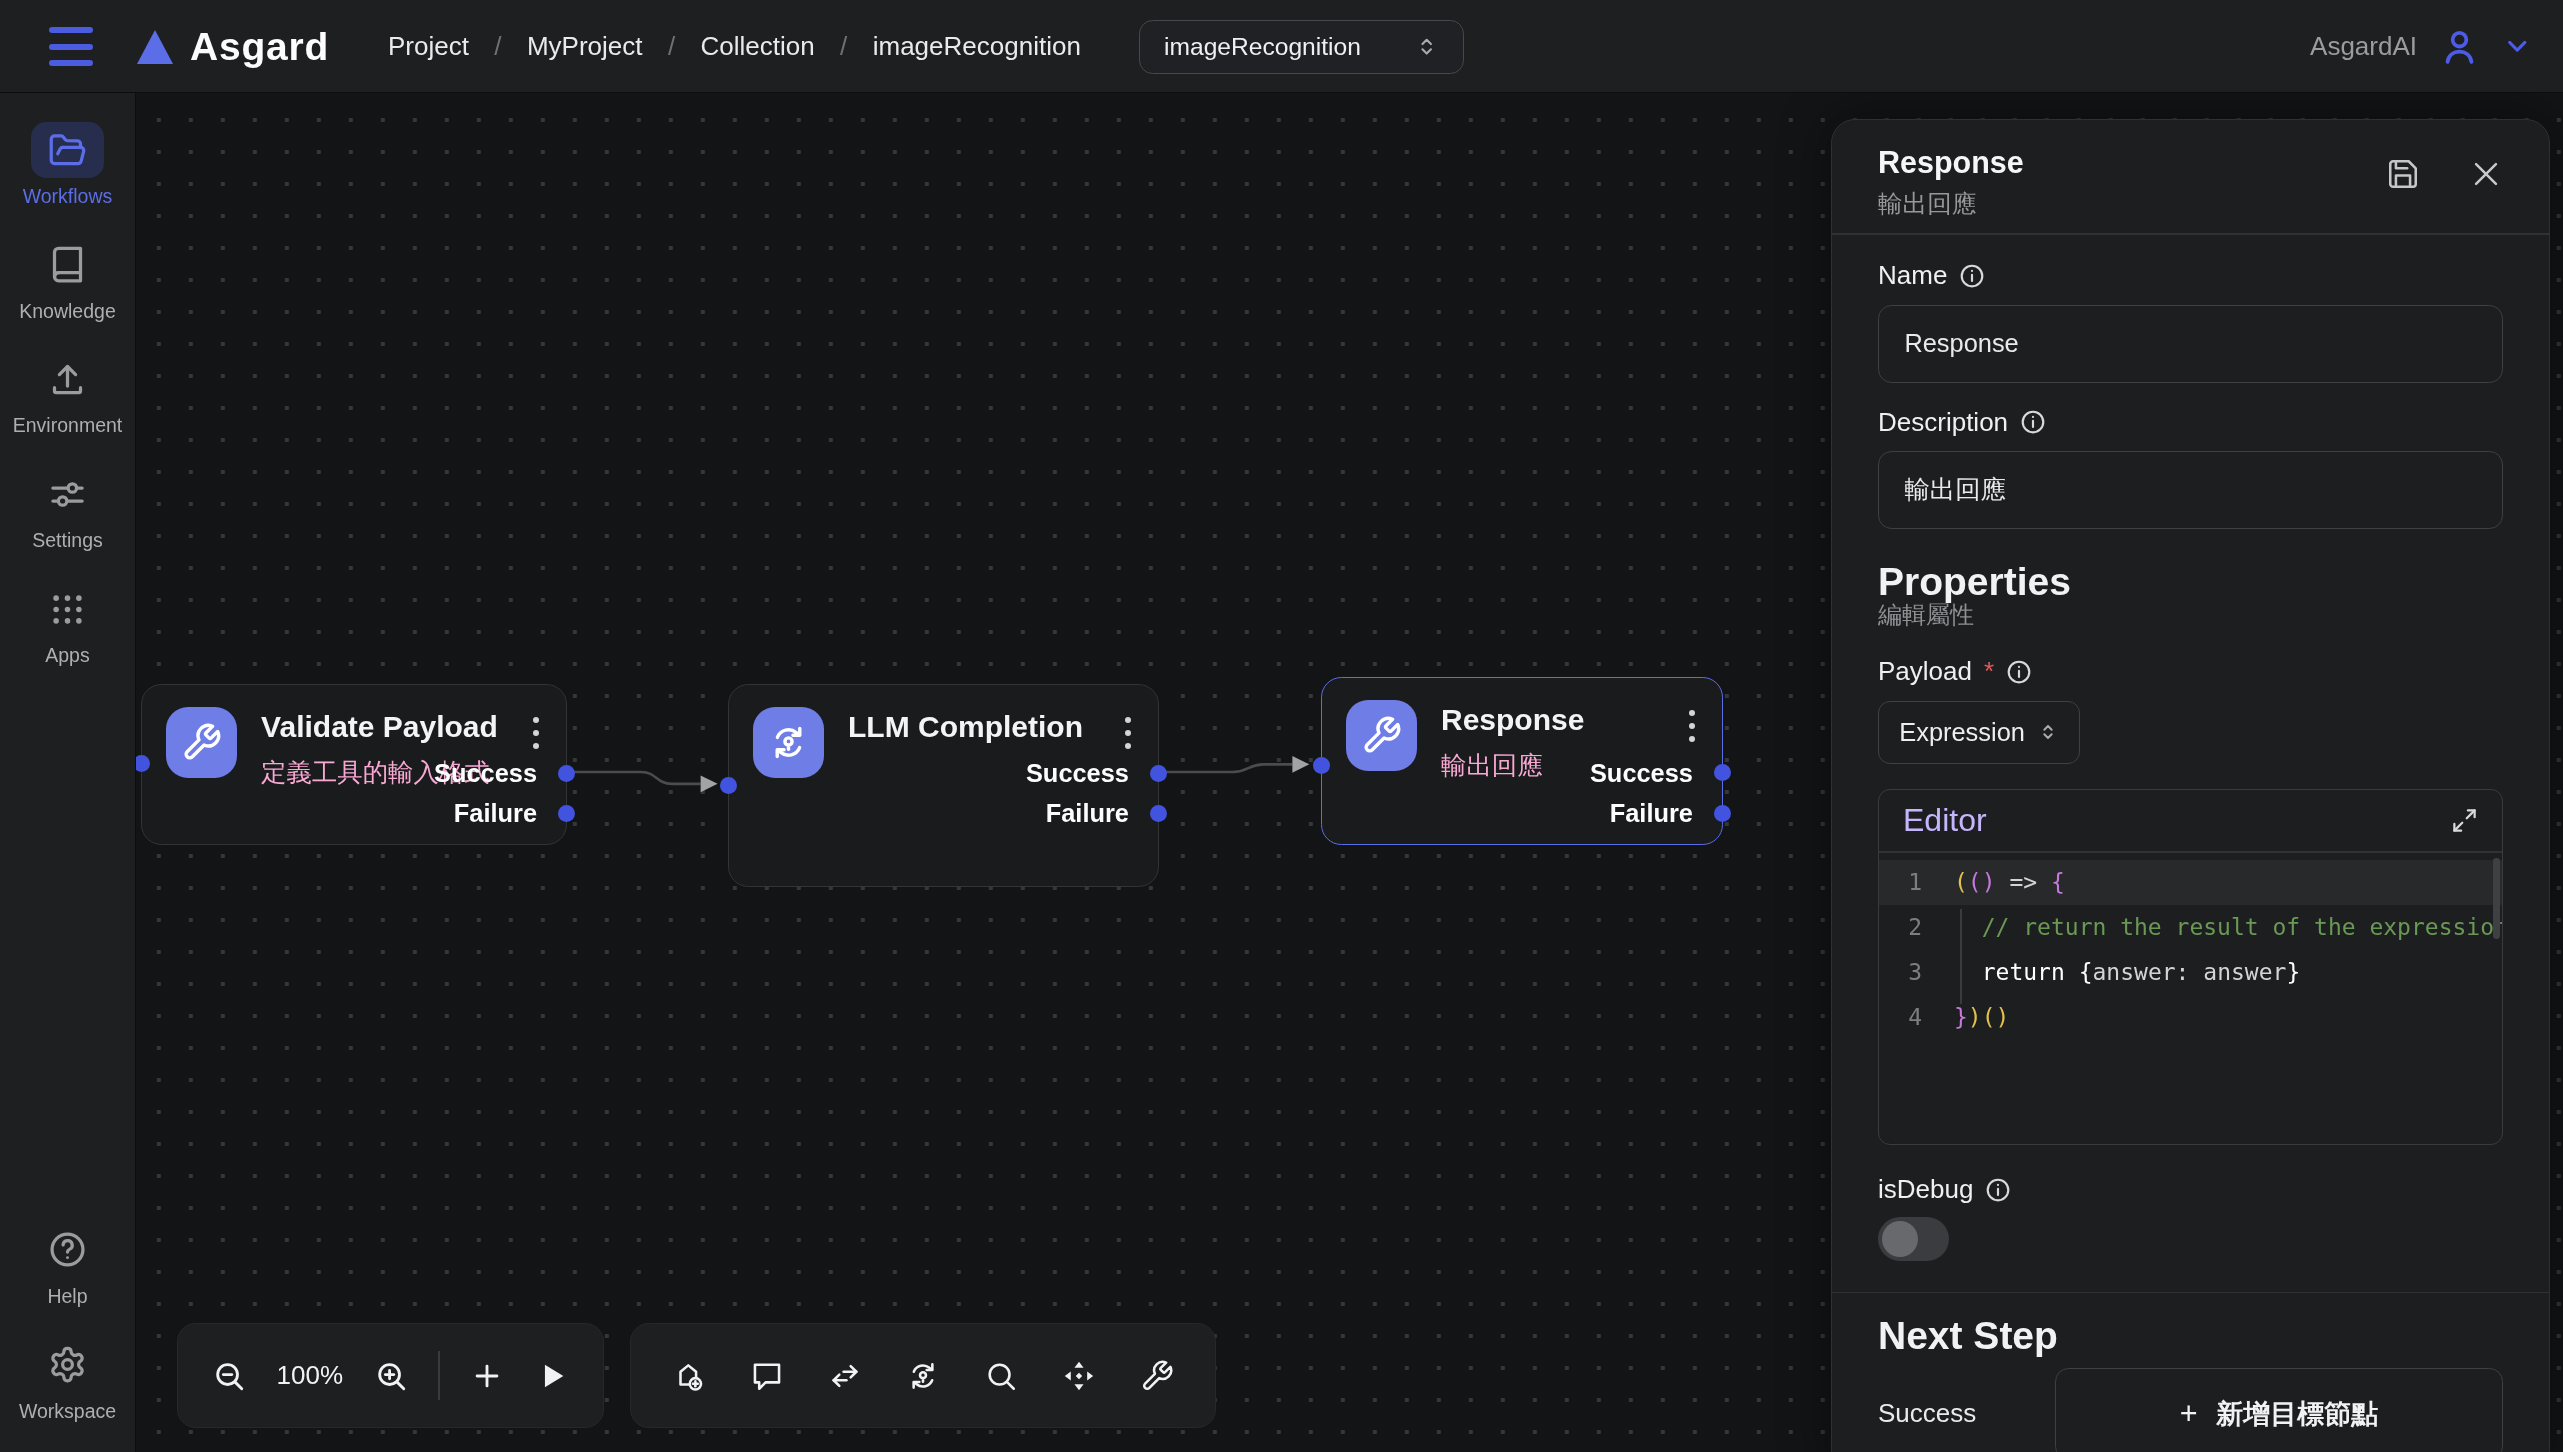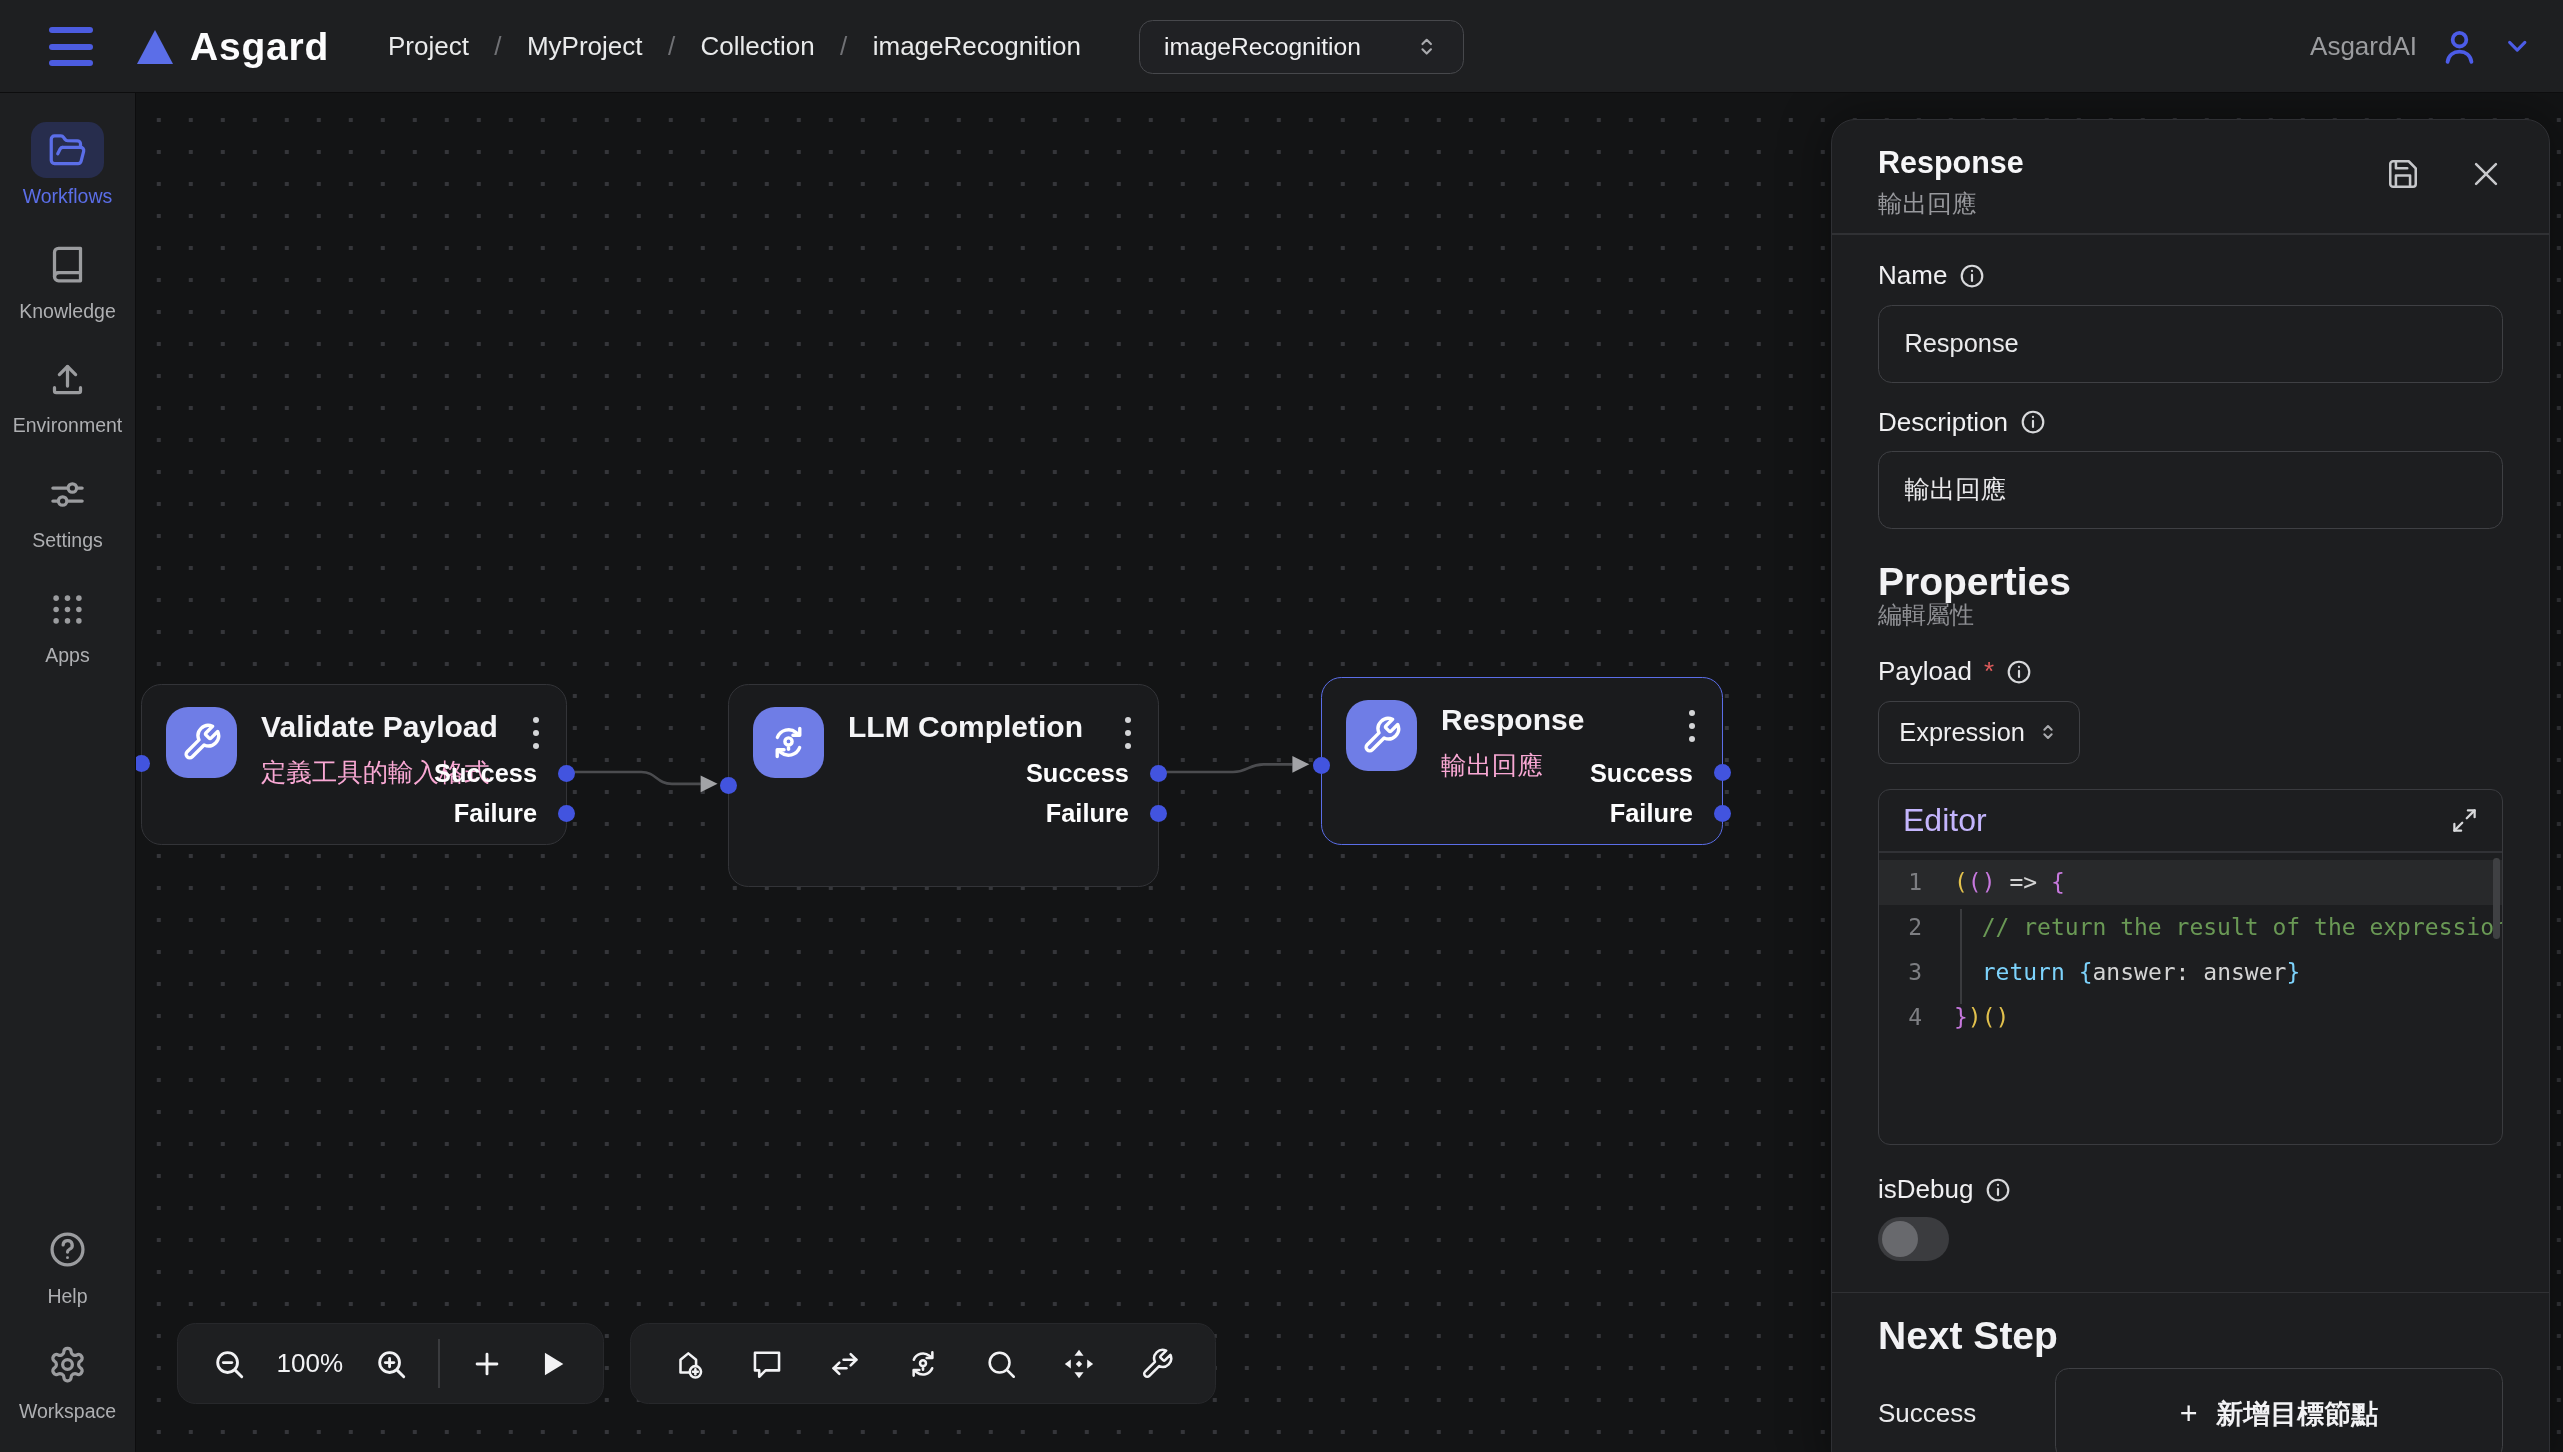--- a/index.html
+++ b/index.html
@@ -47,21 +47,21 @@
   .node-title { position:absolute; left:119px; top:25.4px; font-size:30px; font-weight:600; color:#f4f4f6; }
   .node-desc { position:absolute; left:119px; top:70px; font-size:25.4px; line-height:34px; color:#f9a8d4; width:297px; }
   .kebab { position:absolute; right:24px; top:29px; display:flex; flex-direction:column; gap:6.8px; cursor:pointer; padding:3.4px; }
   .kebab i { width:6px; height:6px; border-radius:50%; background:#d4d5d7; }
   .port-label { position:absolute; right:29px; font-size:25.4px; font-weight:bold; color:#fdfdfe; }
   .port { position:absolute; width:17px; height:17px; border-radius:50%; background:#4254df; z-index:6; }
   .port.in { left:-9.3px; }
   .port.out { right:-9.3px; }
 
   
-  .tbar { position:absolute; height:81px; background:#1e1f21; border:1.7px solid #27282b; border-radius:18.6px; display:flex; align-items:center; z-index:10; }
+  .tbar { position:absolute; height:105px; background:#1e1f21; border:1.7px solid #27282b; border-radius:18.6px; display:flex; align-items:center; z-index:10; }
   .tbar-zoom { left:41px; top:1231px; padding:0 34px; gap:30.5px; }
   .tbar-tools { left:494px; top:1231px; padding:0 41px; gap:44px; }
   .tbtn { display:flex; align-items:center; justify-content:center; cursor:pointer; color:#f2f2f4; }
   .tbtn .ic { width:34px; height:34px; }
   .zoom-val { font-size:26px; color:#f2f2f4; }
   .tdiv { width:1.7px; height:49px; background:#3a3b3e; }
 
   
   .panel { position:absolute; left:1831px; top:119px; width:719px; height:1356px; background:#1d1e20; border:1.7px solid #2f3034; border-radius:24px; z-index:35; overflow:hidden; box-shadow:0 0 51px rgba(0,0,0,.45); }
   .p-head { position:relative; height:113px; padding:25.4px 46px 0; }
@@ -85,21 +85,21 @@
   .editor { margin-top:25.4px; height:356px; border:1.7px solid #3a3b3f; border-radius:12px; position:relative; overflow:hidden; }
   .ed-head { height:61px; display:flex; align-items:center; justify-content:space-between; padding:0 24px; }
   .ed-title { font-size:32px; color:#c4b5fd; }
   .ed-head .ic { width:27px; height:27px; color:#d8d9db; cursor:pointer; }
   .ed-divider { height:1.7px; background:#313236; }
   .code { position:relative; padding-top:6.8px; font-family:"DejaVu Sans Mono", monospace; font-size:23px; }
   .cl { display:flex; align-items:center; height:45px; position:relative; }
   .cl.active { background:rgba(255,255,255,0.05); }
   .cl-num { width:75px; flex:none; text-align:right; padding-right:32px; color:#7d7e82; }
   .cl-code { white-space:pre; }
-  .tok-y { color:#e2c14d; } .tok-m { color:#c678dd; } .tok-g { color:#6a9955; } .tok-b { color:#7dd3fc; } .tok-w { color:#d4d4d4; }
+  .tok-y { color:#e2c14d; } .tok-m { color:#c678dd; } .tok-g { color:#6a9955; } .tok-b { color:#ffffff; } .tok-w { color:#d4d4d4; }
   .indent-guide { position:absolute; left:81px; top:56px; width:1.7px; height:95px; background:#3a3b3e; }
   .ed-scroll { position:absolute; right:2.5px; top:68px; width:6.8px; height:81px; background:#3f4043; border-radius:3.4px; }
 
   .toggle { margin-top:12px; width:71px; height:44px; border-radius:22px; background:#3b3c3f; position:relative; cursor:pointer; }
   .toggle .knob { position:absolute; left:4.2px; top:4.2px; width:36px; height:36px; border-radius:50%; background:#68696d; }
   .p-divider.low { margin-top:30.5px; }
   .p-next { padding:20.3px 46px 0; }
   .ns-row { margin-top:22px; display:flex; align-items:center; justify-content:space-between; }
   .ns-port { font-size:26px; color:#eaeaec; }
   .add-btn { width:448px; height:92px; border:1.7px solid #3f4044; border-radius:13.6px; display:flex; align-items:center; justify-content:center; gap:18.6px; cursor:pointer; font-size:27px; font-weight:600; color:#f2f2f4; }

